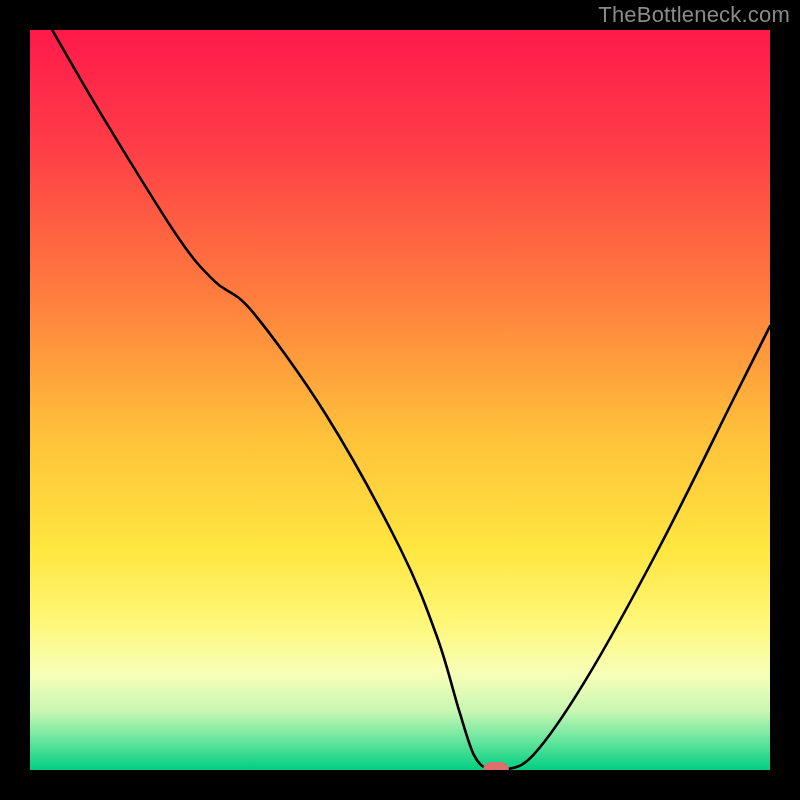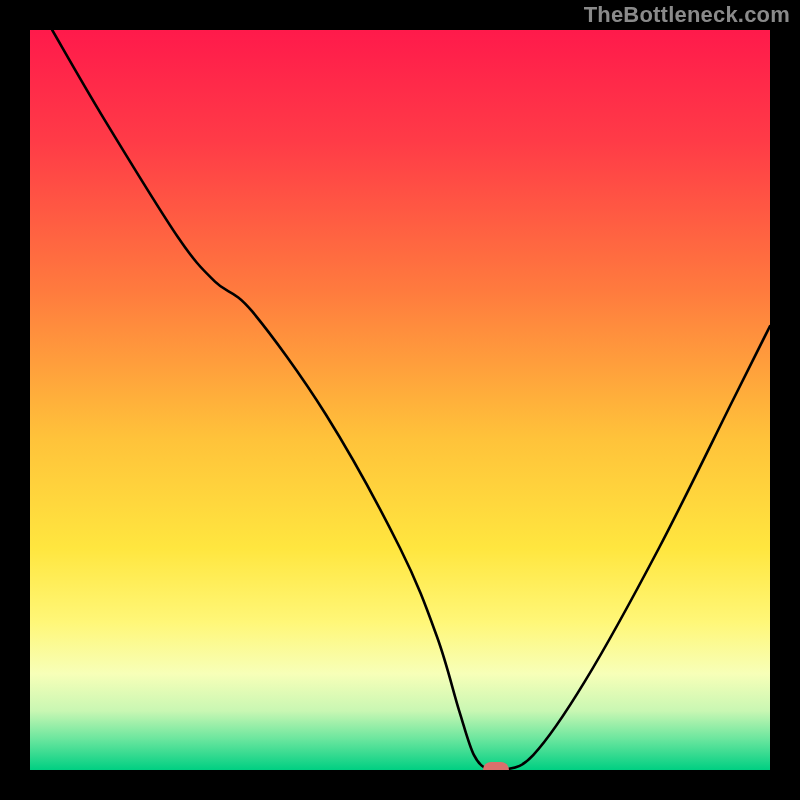--- a/index.html
+++ b/index.html
@@ -17,21 +17,21 @@
     height: 800px;
     background: #000;
   }
   .attribution {
     position: absolute;
     top: 2px;
     right: 10px;
     color: #8a8a8a;
     font-size: 22px;
     letter-spacing: 0.2px;
-    font-weight: 700;
+    font-weight: 400;
   }
   .plot-area {
     position: absolute;
     left: 30px;
     top: 30px;
     width: 740px;
     height: 740px;
     overflow: hidden;
   }
   .gradient {

